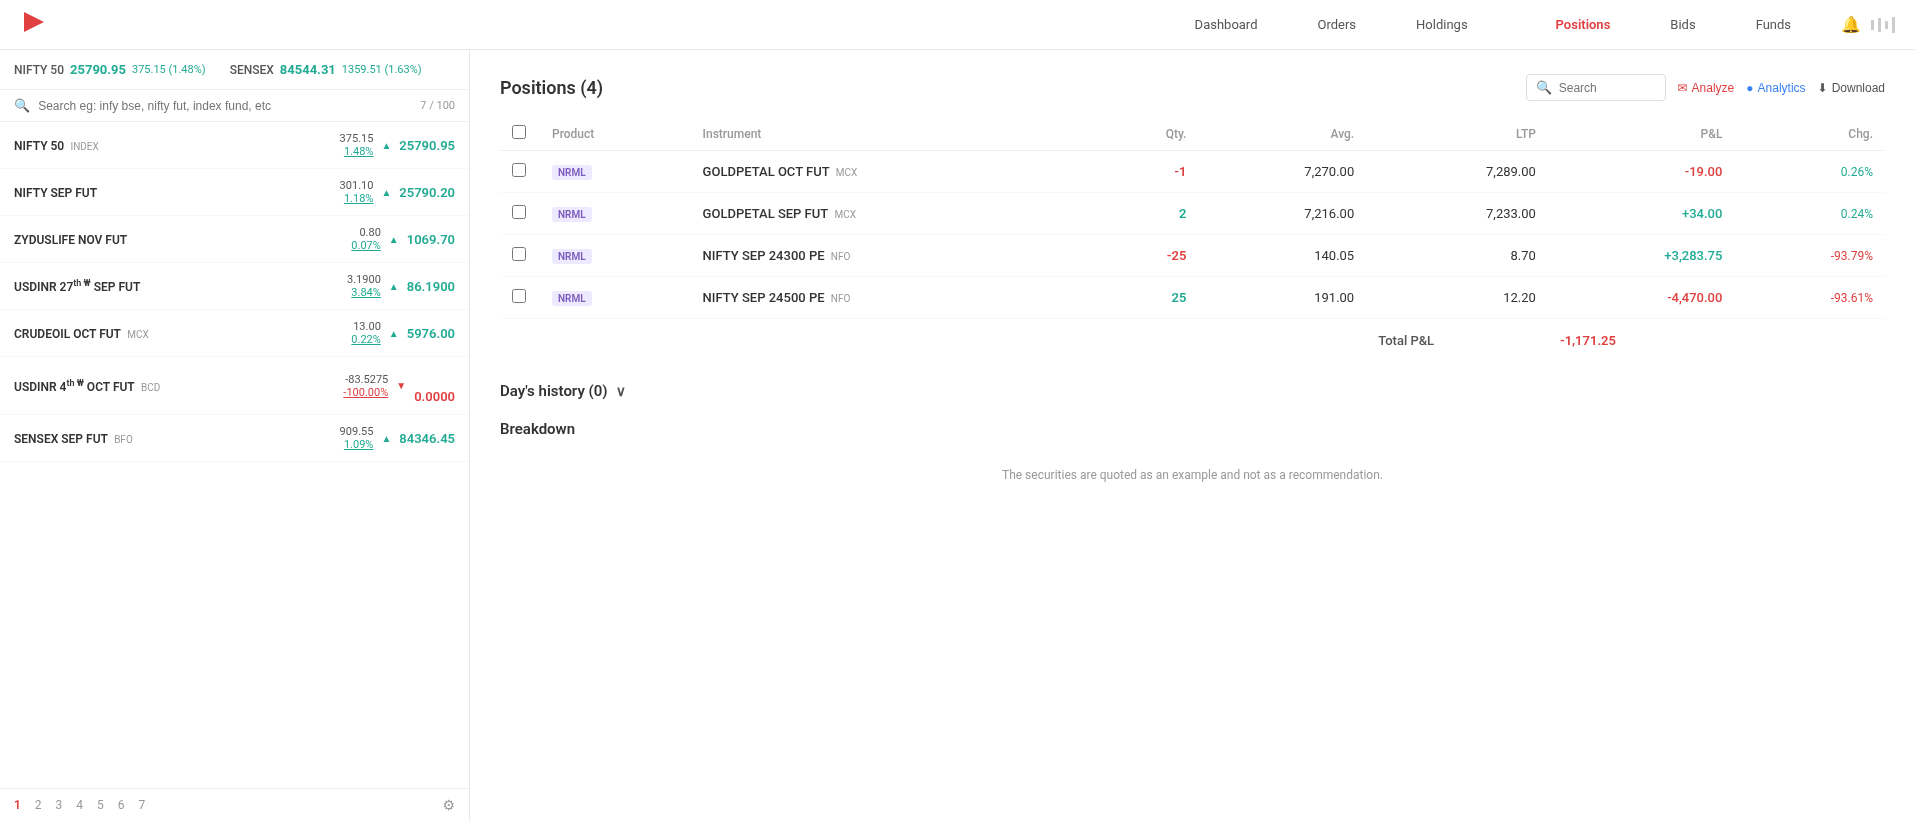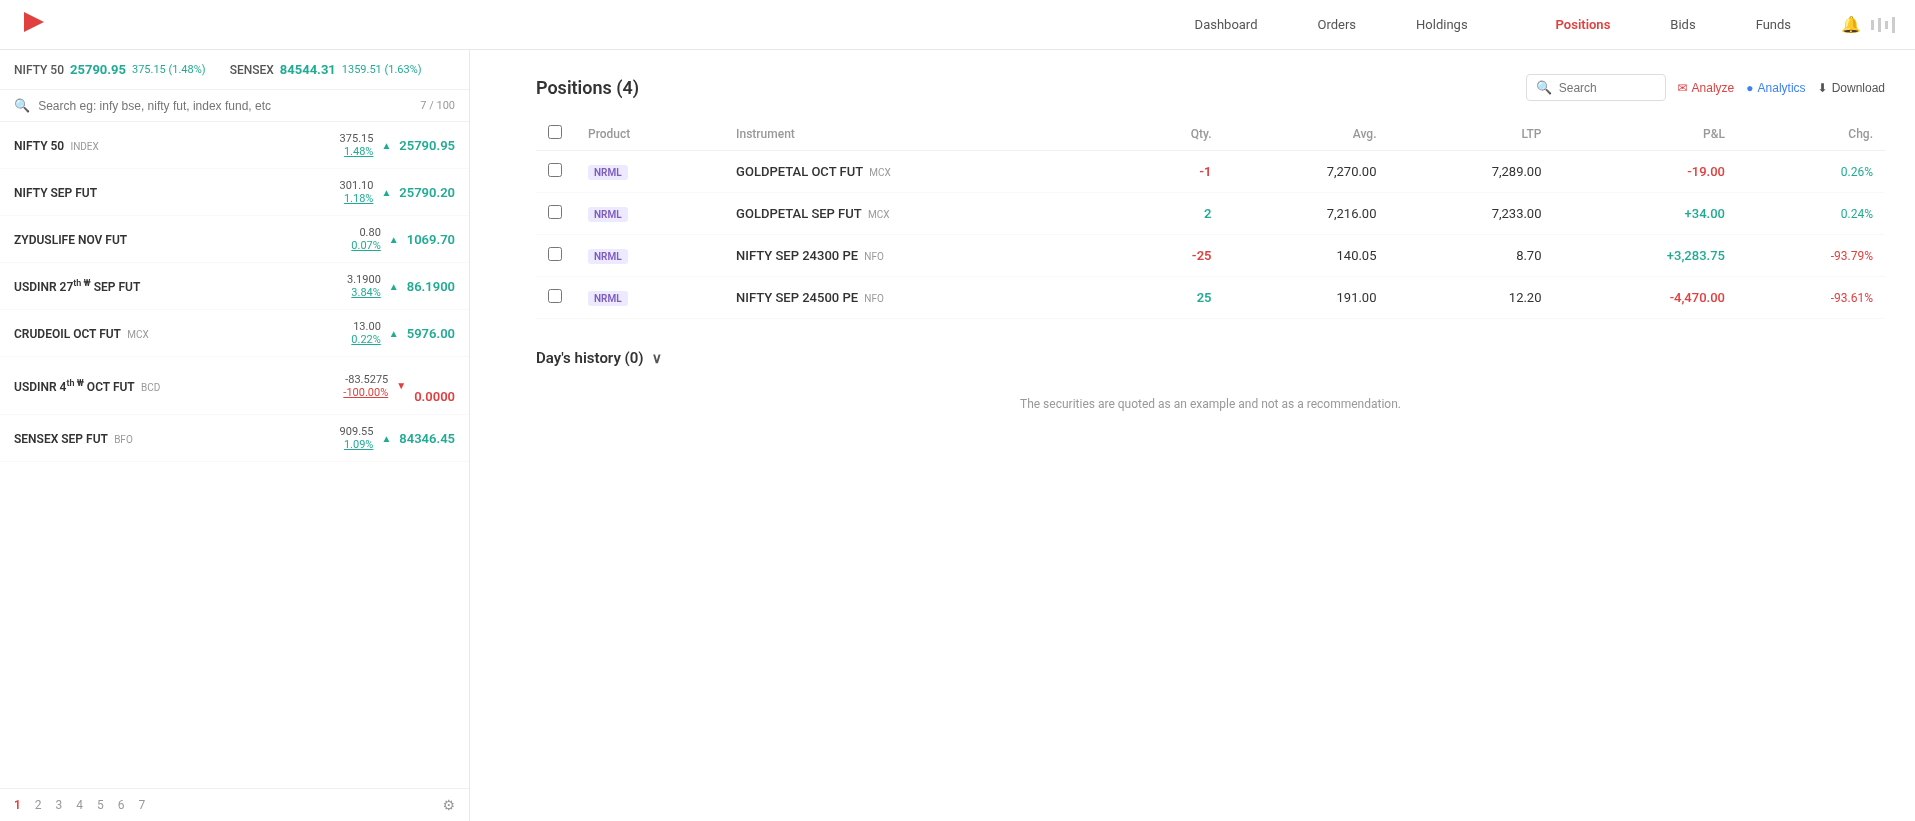--- a/index.html
+++ b/index.html
@@ -10,21 +10,21 @@
     .logo { color: #e04040; font-size: 22px; margin-right: 10px; }
     .nav-links { display: flex; gap: 28px; margin-left: auto; }
     .nav-link { color: #555; text-decoration: none; font-size: 13px; cursor: pointer; padding-left: 32px; }
     .nav-link.active { color: #e04040; font-weight: 600; margin-left: 28px; }
     .nav-right { display: flex; align-items: center; gap: 10px; margin-left: 20px; }
     .bell-icon { font-size: 16px; color: #555; cursor: pointer; }
     .mini-charts { display: flex; gap: 4px; align-items: center; }
     .mini-bar { width: 3px; background: #ccc; }
 
     
-    .main { display: flex; flex: 1; overflow: hidden; gap: 36px; }
+    .main { display: flex; flex: 1; overflow: hidden; }
 
     
     .sidebar { width: 470px; border-right: 1px solid #e8e8e8; display: flex; flex-direction: column; background: #fff; }
     .market-bar { display: flex; gap: 24px; align-items: center; height: 40px; }
     .market-item { display: flex; align-items: center; gap: 6px; }
     .market-name { font-size: 12px; color: #555; font-weight: 500; }
     .market-value { color: #22ab94; font-weight: 700; font-size: 13px; }
     .market-change { font-size: 11px; color: #22ab94; }
     .search-bar { display: flex; align-items: center; gap: 8px; padding: 8px 14px; border-bottom: 1px solid #f0f0f0; }
     .search-icon-sm { color: #999; font-size: 13px; }
@@ -387,27 +387,34 @@
           <td>191.00</td>
           <td>12.20</td>
           <td>
             <span class="pnl-neg">-4,470.00</span>
           </td>
           <td>
             <span class="chg-neg">-93.61%</span>
           </td>
         </tr>
 
+        <tr class="total-pnl-row">
+          <td colspan="5"></td>
+          <td class="total-label">Total P&amp;L</td>
+          <td class="total-value">-1,171.25</td>
+          <td></td>
+        </tr>
       </tbody>
     </table>
 
     <div class="section-title">
       <span>Day's history (0)</span>
       <span class="chevron">∨</span>
     </div>
 
+    <div class="breakdown-title">Breakdown</div>
 
     <div style="margin-top: 30px;">
       <p style="text-align:center; font-size:12px; color:#999;">The securities are quoted as an example and not as a recommendation.</p>
     </div>
 
   </div>
 </div>
 
 </body></html>

